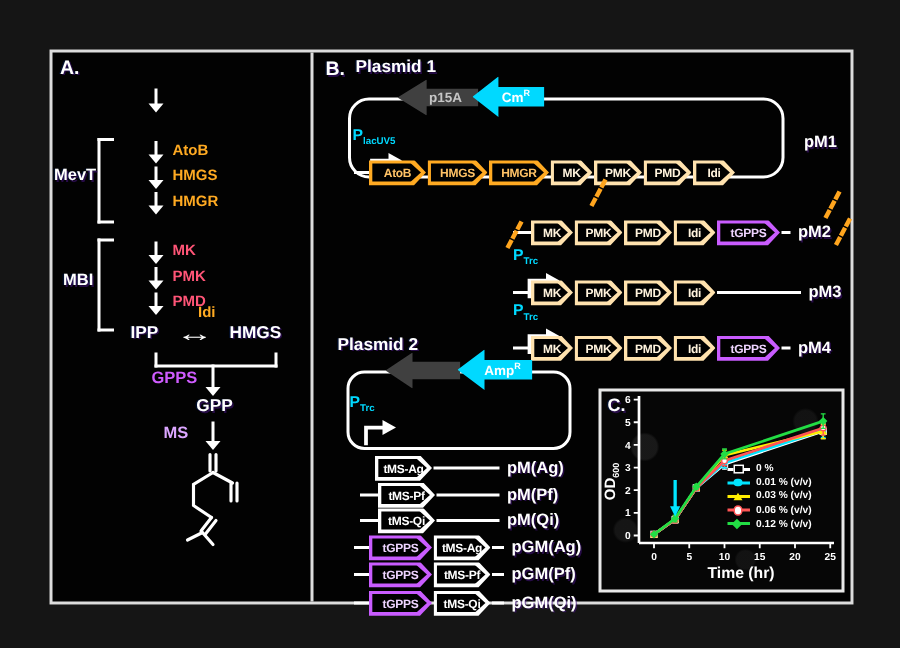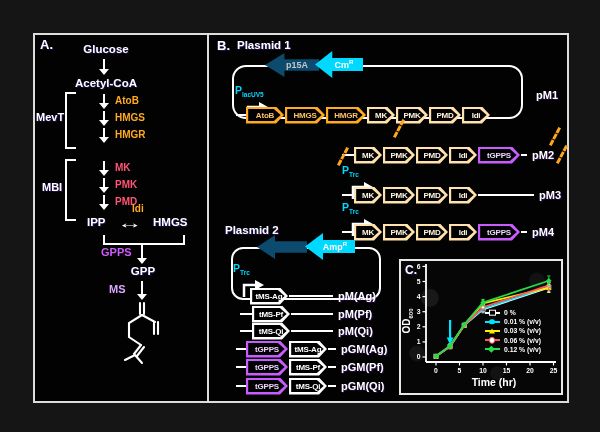--- a/index.html
+++ b/index.html
@@ -29,21 +29,21 @@
   .ubrack{position:absolute;border:2.5px solid #fff;border-top:none;}
 
   
   .loop{position:absolute;border:2.5px solid #fff;border-radius:14px;}
 
   
   .bigarrow{position:absolute;display:flex;align-items:center;justify-content:center;
     clip-path:polygon(0 50%,36% 0,36% 26%,100% 26%,100% 74%,36% 74%,36% 100%);
     font-weight:bold;font-size:9px;}
   .bigarrow .lbl{padding-left:10px;}
-  .aw{background:#0c4a6e;color:#c6c6c6;}
+  .aw{background:#404040;color:#c6c6c6;}
   .ac{background:#00d9ff;color:#fff;}
 
   
   .prom{position:absolute;color:#00d9ff;font-weight:bold;font-size:10.5px;line-height:10px;}
   .prom sub{font-size:6.5px;}
   .bent{position:absolute;}
 
   
   .prow{position:absolute;display:flex;align-items:center;height:18px;}
   .hline{display:inline-block;height:2.5px;background:#fff;flex:none;}
@@ -93,25 +93,23 @@
   .leg-label{font-size:6.8px;font-weight:bold;color:#fff;margin-left:4px;white-space:nowrap;}
 </style>
 </head>
 <body>
 
 <div class="fig">
   <div class="frame">
 
     <div class="abs" id="panelA" style="left:0;top:0;width:172px;height:100%;">
       <span class="abs b ts" style="left:5px;top:2px;font-size:13px;">A.</span>
-      <div class="abs node ts" style="left:0;top:8px;width:142px;">Glucose</div>
       <div class="varr dashed" style="left:64px;top:24px;height:16px;">
           <i></i>
         </div>
-      <div class="abs node ts" style="left:0;top:42px;width:142px;">Acetyl-CoA</div>
 
       <div class="varr" style="left:64px;top:59px;height:15px;">
           <i></i>
         </div>
       <span class="abs enz c-orange" style="left:80px;top:60px;">AtoB</span>
       <div class="varr" style="left:64px;top:76px;height:15px;">
           <i></i>
         </div>
       <span class="abs enz c-orange" style="left:80px;top:77px;">HMGS</span>
       <div class="varr" style="left:64px;top:93px;height:15px;">
@@ -319,21 +317,21 @@
         <span class="lbl"><span>Amp</span><sup style="font-size:6px;">R</sup></span>
       </div>
       <div class="prom" style="left:24px;top:228px;">
         <span>P</span><sub>Trc</sub>
       </div>
       <svg class="bent" style="left:32px;top:242px;" width="24" height="20" viewBox="0 0 24 20">
         <path d="M3,20 V8 H15" stroke="#fff" stroke-width="2.5" fill="none"></path>
           <polygon points="14,3 23,8 14,13" fill="#fff"></polygon>
       </svg>
 
-      <div id="p2-rows" class="abs" style="left:0;top:0;width:100%;height:100%;">
+      <div id="p2-rows" class="abs" style="left:0;top:16px;width:100%;height:100%;">
           <div class="prow p2r0">
             <div class="gene g-wht" style="width: 38px;">
               <i class="gfill"></i>
               <span>tMS-Ag</span>
             </div>
             <span class="hline" style="width: 44px;"></span>
             <span class="pname">pM(Ag)</span>
           </div>
           <div class="prow p2r1">
             <span class="hline" style="width: 12px;"></span>

